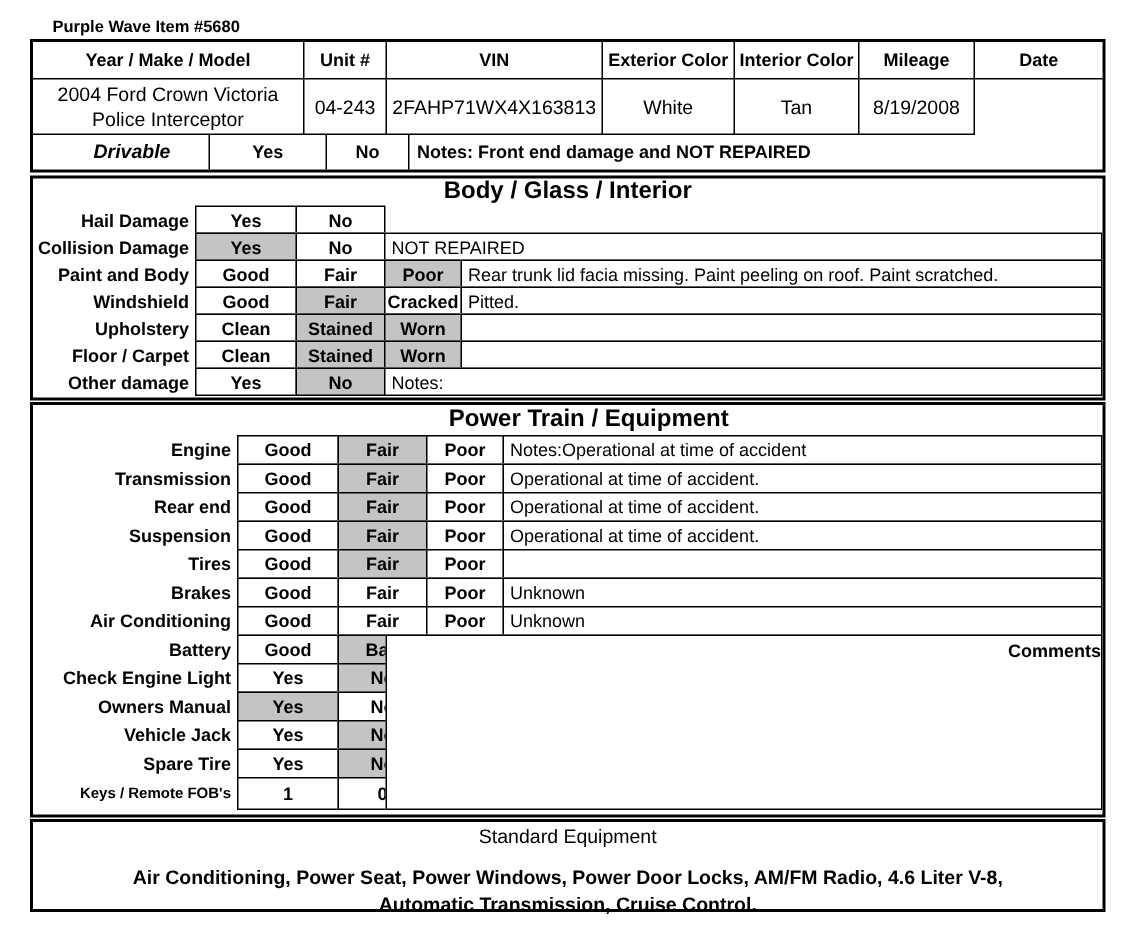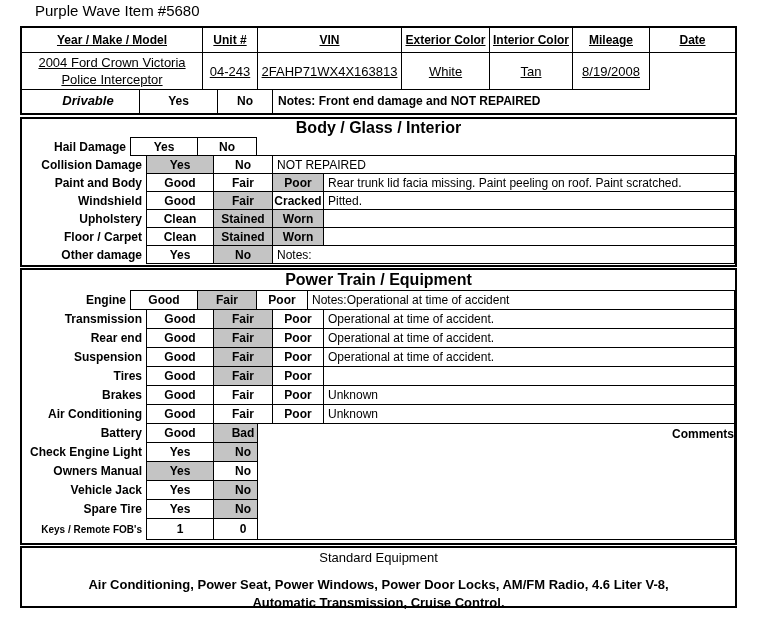--- a/index.html
+++ b/index.html
@@ -1,43 +1,43 @@
 <!DOCTYPE html>
 <html style="--hl: #c4c4c4;"><head>
 <meta charset="utf-8">
 <style>
   * { margin:0; padding:0; box-sizing:border-box; }
   html,body { background:#ffffff; }
   body { font-family:"Liberation Sans", sans-serif; color:#000; }
   .page { position:relative; width:758px; height:621px; background:#fff; overflow:hidden; }
-  .doc-title { position:absolute; left:35px; top:2px; font-size:15px; font-weight:normal; }
+  .doc-title { position:absolute; left:35px; top:12px; font-size:11px; font-weight:bold; }
   .stack { position:absolute; left:20px; top:26px; width:717px; }
   .box { border:2px solid #000; background:#fff; }
 
   
   .vgrid { display:grid; grid-template-columns:181px 55px 144px 88px 83px 77px 85px; grid-template-rows:25px 37px; }
-  .vgrid > div { border-right:1px solid #000; border-bottom:1px solid #000; display:flex; align-items:center; justify-content:center; text-align:center;text-decoration:underline; }
+  .vgrid > div { border-right:1px solid #000; border-bottom:1px solid #000; display:flex; align-items:center; justify-content:center; text-align:center; }
   .vgrid > div:nth-child(7n) { border-right:none; }
   .vh { font-size:12px; font-weight:bold; }
   .vv { font-size:13px; font-weight:normal; flex-direction:column; line-height:17px; }
 
   .drow { display:flex; height:23px;padding-left:15px; }
   .dlabel { width:103px; border-right:1px solid #000; font-size:13px; font-weight:bold; font-style:italic; text-align:center; line-height:22px; }
   .dopt { width:78px; border-right:1px solid #000; font-size:12px; font-weight:bold; text-align:center; line-height:22px; }
   .dopt.n2 { width:55px; }
   .dnotes { flex:1; font-size:12px; font-weight:bold; padding-left:5px; line-height:22px; white-space:nowrap; overflow:hidden; }
 
   
   .bbox { margin-top:2px; height:150px; }
-  .pbox { margin-top:1px; height:277px; position:relative; }
+  .pbox { margin-top:1px; height:277px; position:relative;padding-left:28px; }
   .sec-title { font-size:16px; font-weight:bold; text-align:center; height:18px; line-height:18px; }
   .pbox .sec-title { height:20px; line-height:20px; }
 
   .frow { display:flex; position:relative; }
-  .frow + .frow { margin-top:-1px;margin-left:16px; }
+  .frow + .frow { margin-top:-1px; }
   .bodyrows .frow { height:19px; }
   .powerrows .frow { height:20px; }
   .powerrows .frow.keys { height:22px; }
 
   .rlabel { width:108px; text-align:right; padding-right:4px; font-size:12px; font-weight:bold; align-self:stretch; display:flex; align-items:center; justify-content:flex-end; white-space:nowrap; }
   .keys .rlabel { font-size:10px; }
   .cell { border:1px solid #000; background:#fff; font-size:12px; font-weight:bold; text-align:center; display:flex; align-items:center; justify-content:center; }
   .cell + .cell { margin-left:-1px; }
   .c1 { width:68px; }
   .c2 { width:60px; }

